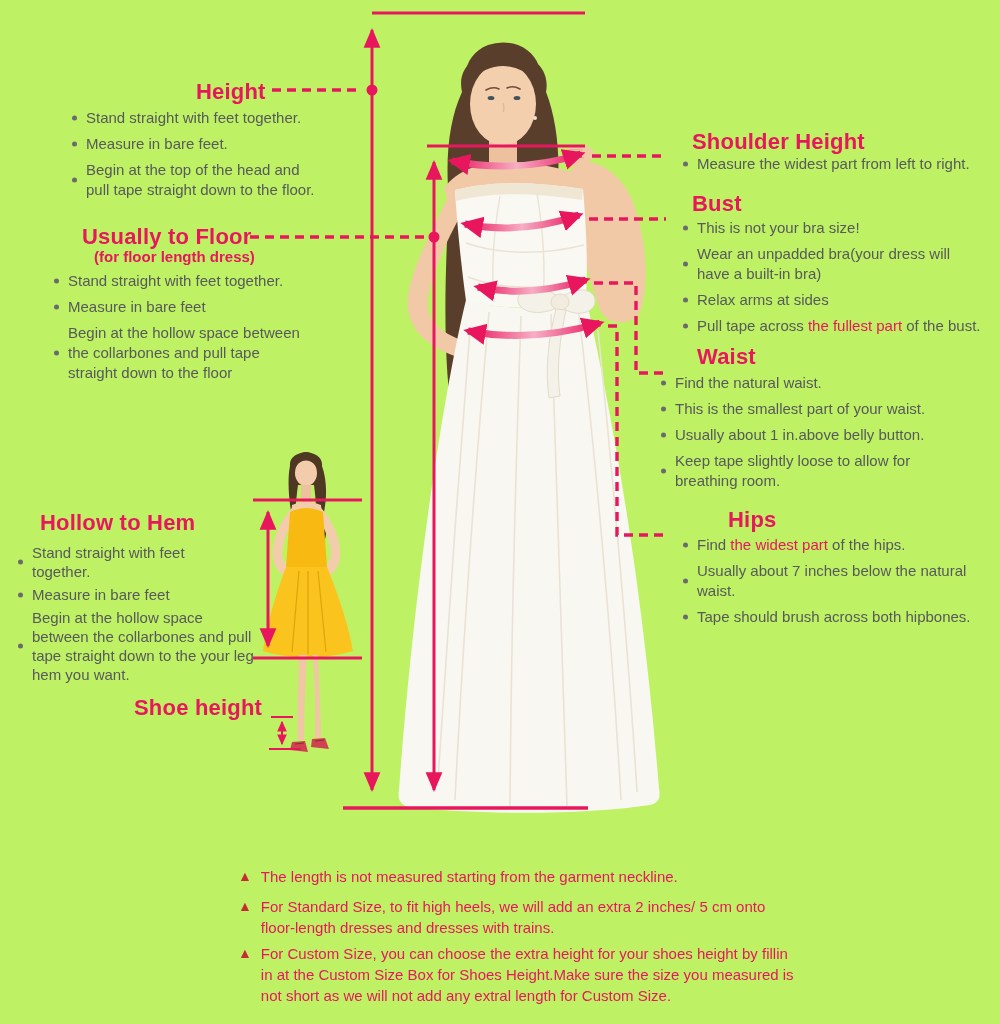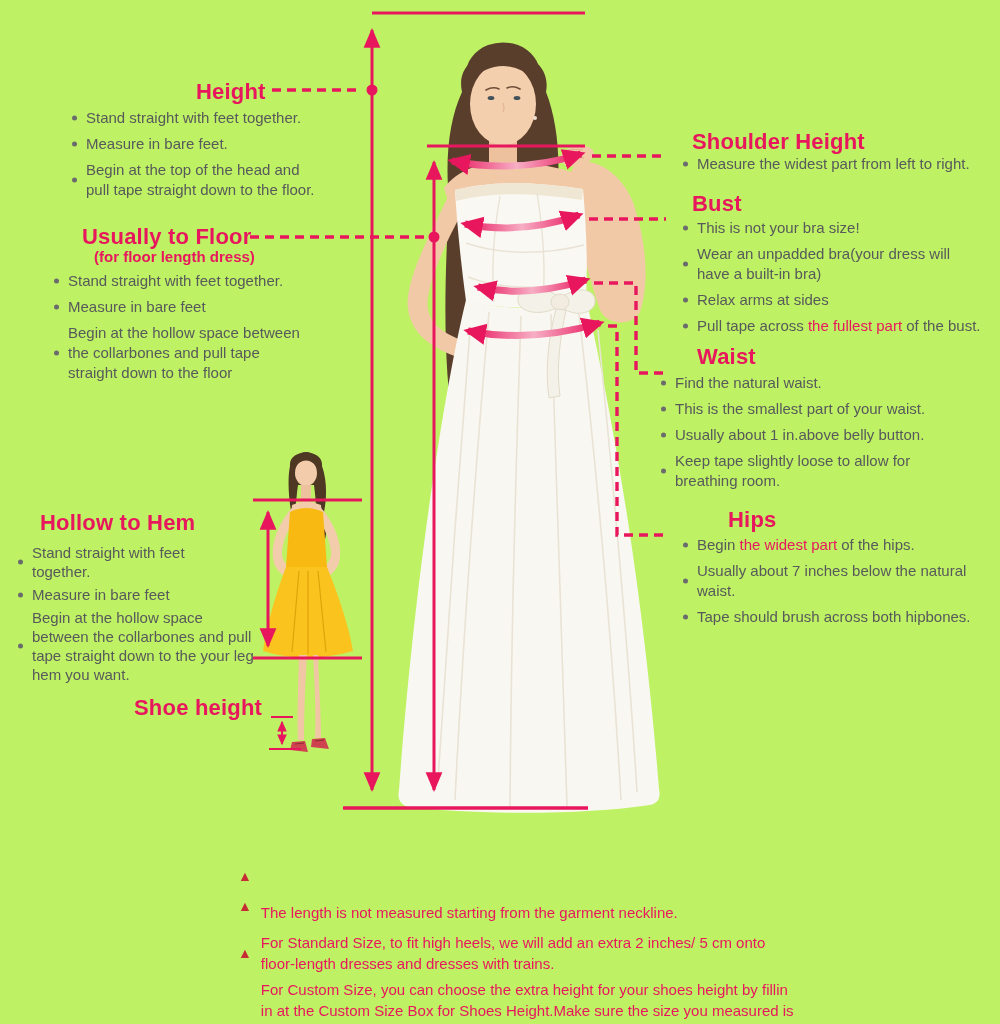--- a/index.html
+++ b/index.html
@@ -21,21 +21,21 @@
              line-height:20px; white-space:pre-line; }
   .blist li::before{ content:""; position:absolute; left:3px; top:50%;
              transform:translateY(-50%); width:5px; height:5px;
              border-radius:50%; background:#6a6b6d; }
   .blist.tight li{ line-height:19px; margin-bottom:4px; }
   .pink-hl{ color:var(--pink); }
 
   .note{ position:absolute; z-index:2; display:flex; gap:9px;
          font-size:15px; color:var(--pink); line-height:21px; width:570px; }
   .note .tri{ color:#c72c35; font-size:14px; line-height:21px; flex:0 0 auto; }
-  .note .ntext{ white-space:pre-line;margin-top:36px; }
+  .note .ntext{ white-space:pre-line; }
 </style>
 </head>
 <body>
 
 <div id="canvas">
 
   <svg class="art" width="1000" height="1024" viewBox="0 0 1000 1024">
     <defs>
       <linearGradient id="ribbonGrad" x1="0" y1="0" x2="1" y2="0">
         <stop offset="0" stop-color="#e8175d"></stop>
@@ -181,21 +181,21 @@
   <ul class="blist" style="left:651px; top:366px; width:322px;">
     <li>Find the natural waist.</li>
     <li>This is the smallest part of your waist.</li>
     <li>Usually about 1 in.above belly button.</li>
     <li>Keep tape slightly loose to allow for
 breathing room.</li>
   </ul>
 
   <div class="sec-title" style="left:728px; top:507px;">Hips</div>
   <ul class="blist" style="left:673px; top:528px; width:322px;">
-    <li><span>Begin </span><span class="pink-hl">the widest part</span><span> of the hips.</span></li>
+    <li><span>Find </span><span class="pink-hl">the widest part</span><span> of the hips.</span></li>
     <li>Usually about 7 inches below the natural
 waist.</li>
     <li>Tape should brush across both hipbones.</li>
   </ul>
 
   <div class="note" style="left:238px; top:866px;">
     <span class="tri">▲</span>
     <span class="ntext">The length is not measured starting from the garment neckline.</span>
   </div>
   <div class="note" style="left:238px; top:896px;">

